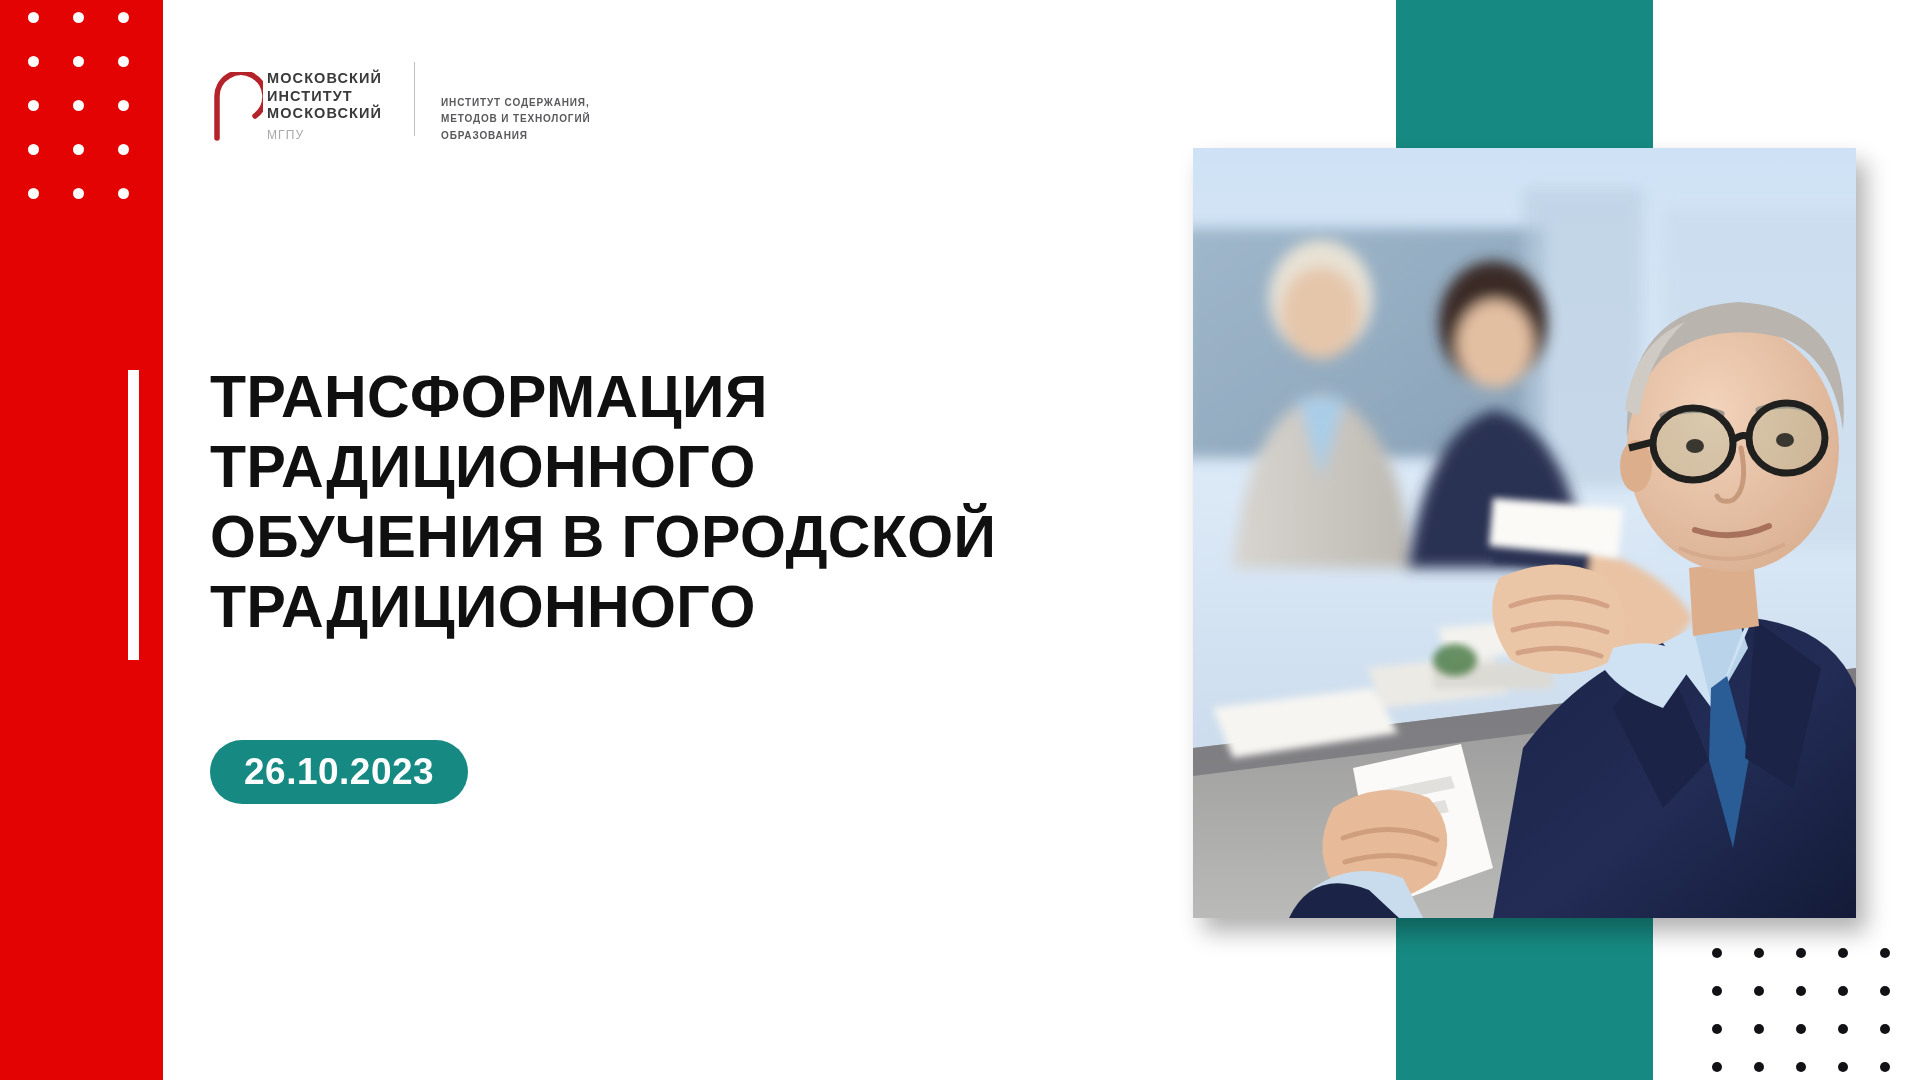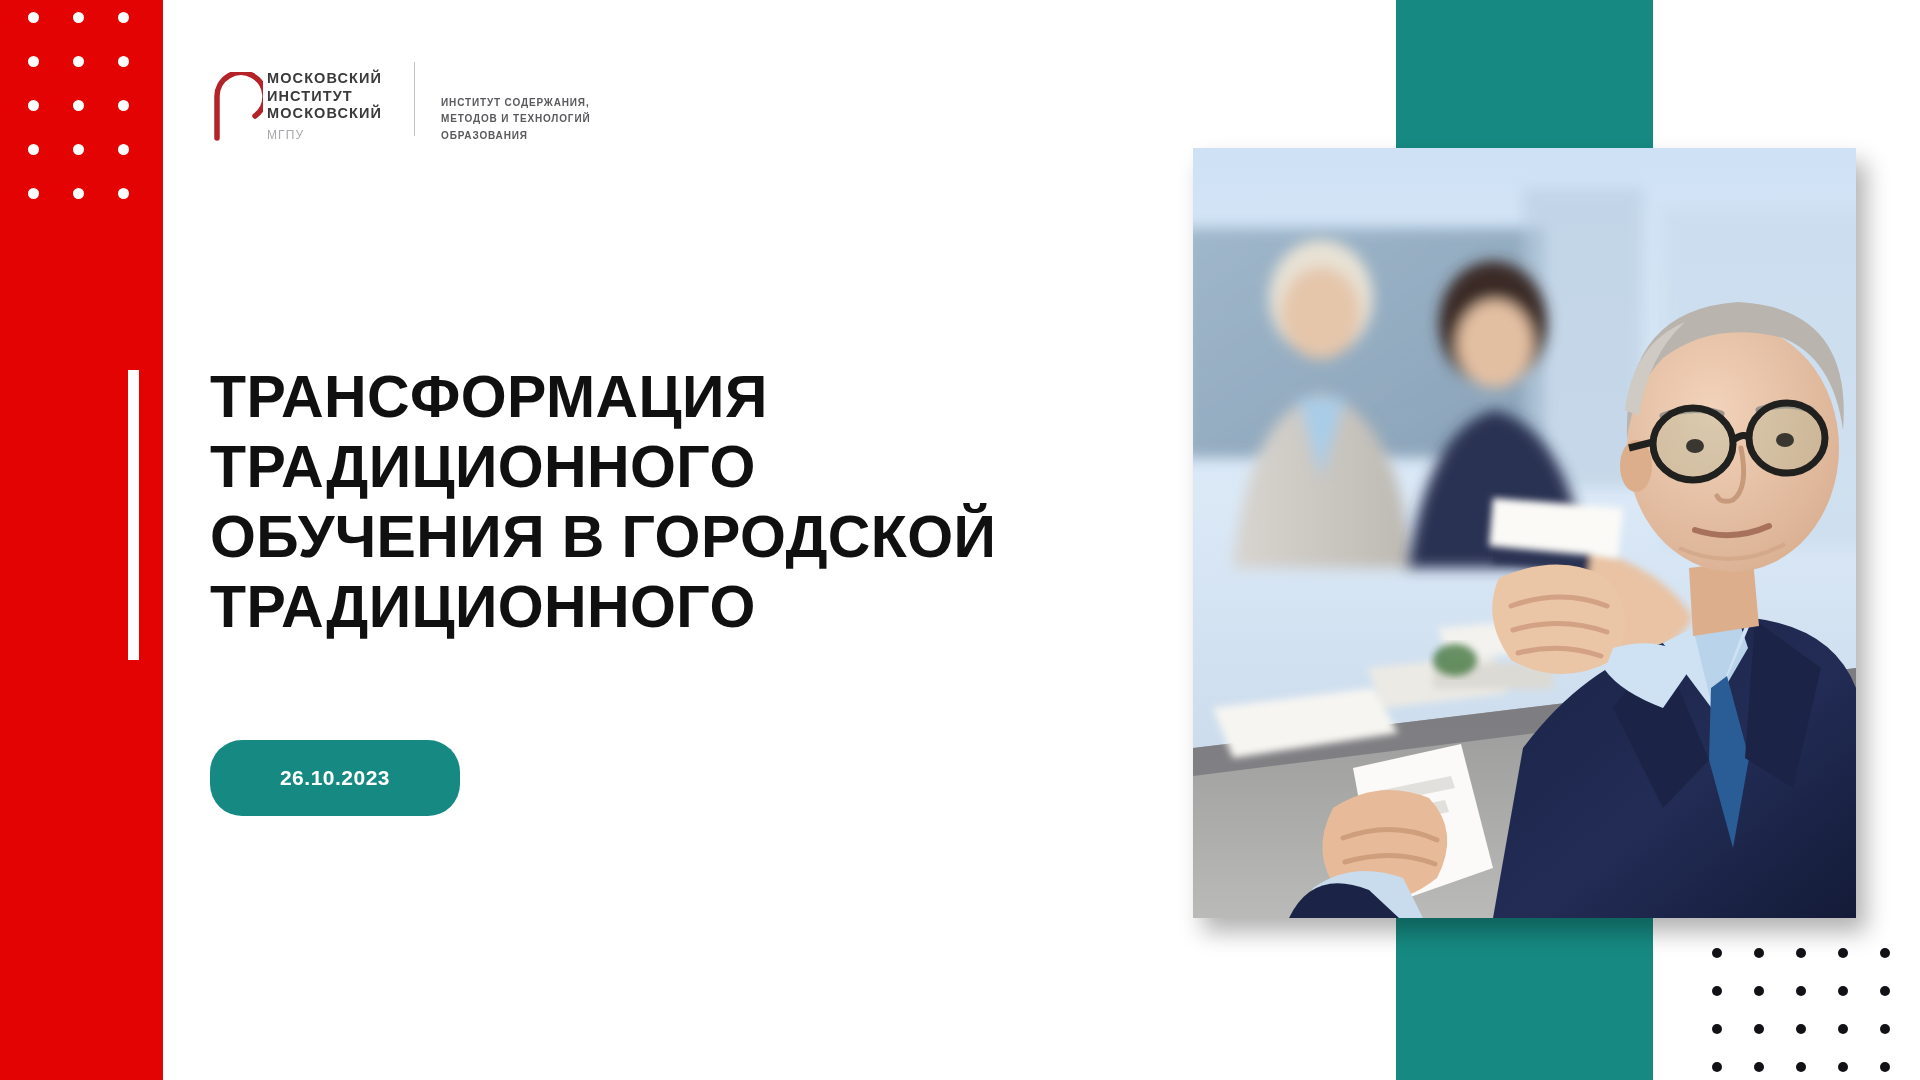--- a/index.html
+++ b/index.html
@@ -120,25 +120,25 @@
     color: #101010;
     letter-spacing: 0.4px;
   }
   .title .line { display: block; white-space: nowrap; }
 
   .date-badge {
     position: absolute;
     left: 210px;
     top: 740px;
     min-width: 250px;
-    height: 76px;
+    height: 64px;
     border-radius: 32px;
     background: #168A82;
     color: #ffffff;
-    font-size: 21px;
+    font-size: 37px;
     font-weight: 700;
     letter-spacing: 0.5px;
     display: flex;
     align-items: center;
     justify-content: center;
     padding: 0 34px;
     box-sizing: border-box;
   }
 
   

